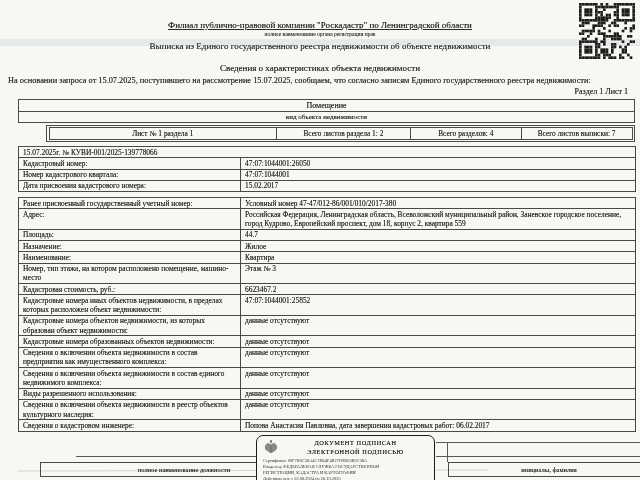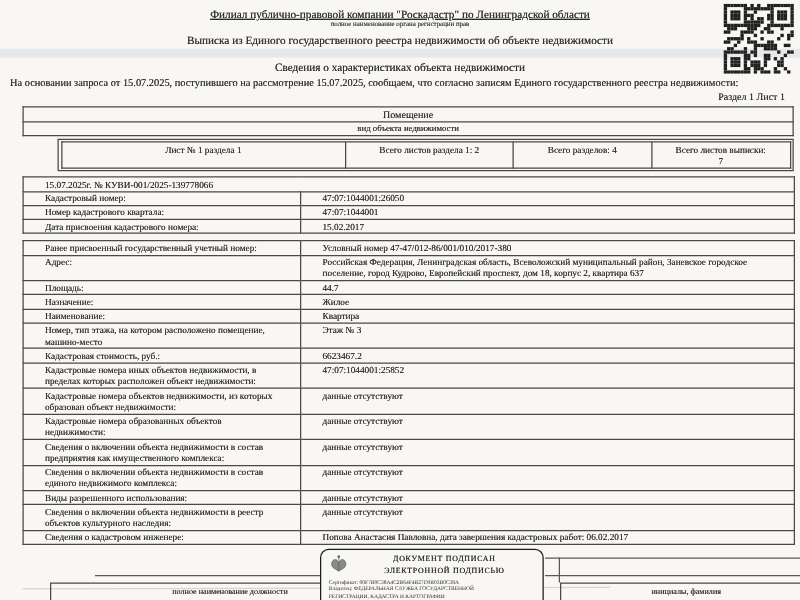--- a/index.html
+++ b/index.html
@@ -11,32 +11,32 @@
     color:#2e2d2b;
     overflow:hidden;
     text-shadow:0 0 .35px rgba(50,50,50,.75);
   }
   .scan-band { position:absolute; top:39px; left:0; width:640px; height:7px;
     background:rgba(150,170,195,.18); pointer-events:none; }
   .artifact-line { position:absolute; top:470px; left:18px; width:470px; height:1px;
     background:rgba(110,110,110,.25); transform:rotate(-.15deg); }
   .qr { position:absolute; top:3px; right:4px; width:58px; height:56px; }
 
-  .header { text-align:center; padding-top:6px; }
+  .header { text-align:center; padding-top:20px; }
   .org-name { font-size:9px; text-decoration:underline; color:#2a2a28; }
   .org-caption { font-size:5.5px; margin-top:1px; color:#444; }
   .doc-title { font-size:9px; margin-top:4px; }
   .section-title { text-align:center; font-size:9px; margin-top:12px; }
   .request-line { font-size:8.3px; margin:3px 6px 0 8px; white-space:nowrap; }
   .section-sheet { text-align:right; font-size:8px; margin:2px 12px 3px 0; }
 
   .tbl-wrap { margin-left:18px; width:617px; }
   table { border-collapse:collapse; width:100%; table-layout:fixed; }
   td { border:1px solid #4a4944; font-size:7.4px; line-height:1.25;
-    padding:.5px 17px; vertical-align:top; word-wrap:break-word; }
+    padding:.5px 4px; vertical-align:top; word-wrap:break-word; }
 
   .tblA { margin-bottom:2px; }
   .tblA td { text-align:center; }
   .tblA .obj-type { font-size:8px; }
   .tblA .obj-caption { font-size:7px;margin-left:32px; }
 
   .tblB-outer { border:1px solid #4a4944; padding:1.5px; margin-bottom:4px;margin-left:28px; }
   .tblB td { text-align:center; font-size:7.4px; }
 
   .tblC { margin-bottom:5px; }
@@ -369,21 +369,21 @@
         <col class="c-label">
         <col class="c-value">
       </colgroup>
     <tbody>
         <tr>
           <td>Ранее присвоенный государственный учетный номер:</td>
           <td>Условный номер 47-47/012-86/001/010/2017-380</td>
         </tr>
     <tr>
           <td>Адрес:</td>
-          <td>Российская Федерация, Ленинградская область, Всеволожский муниципальный район, Заневское городское поселение, город Кудрово, Европейский проспект, дом 18, корпус 2, квартира 637</td>
+          <td>Российская Федерация, Ленинградская область, Всеволожский муниципальный район, Заневское городское поселение, город Кудрово, Европейский проспект, дом 18, корпус 2, квартира 559</td>
         </tr>
     <tr>
           <td>Площадь:</td>
           <td>44.7</td>
         </tr>
     <tr>
           <td>Назначение:</td>
           <td>Жилое</td>
         </tr>
     <tr>

